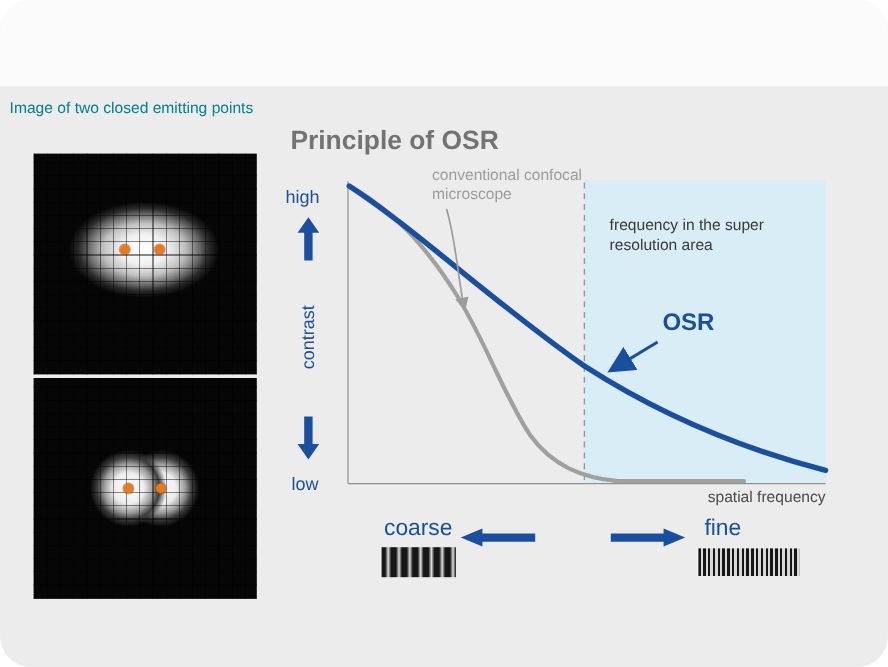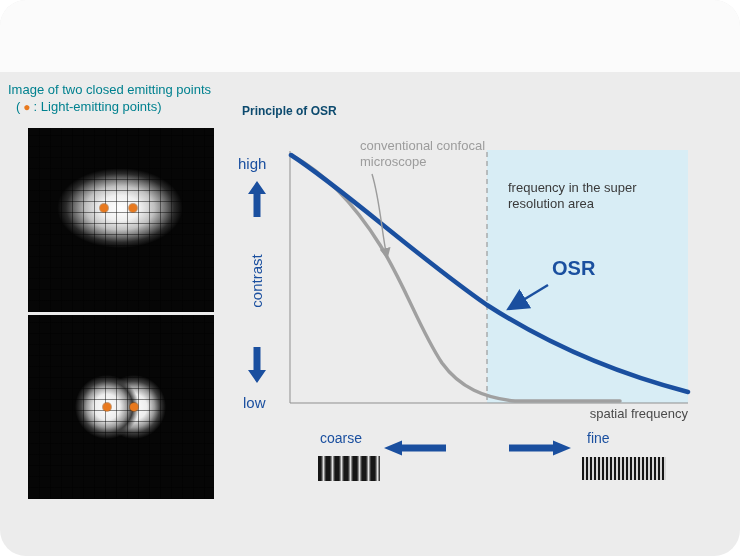--- a/index.html
+++ b/index.html
@@ -29,30 +29,30 @@
       radial-gradient(circle 34px at 106px 92px,#ffffff 0%,#ededed 38%,#9a9a9a 60%,#3d3d3d 76%,rgba(0,0,0,0) 94%);
   }
   .pixel-grid{
     position:absolute;left:0;top:0;width:186px;height:184px;
     background:
       repeating-linear-gradient(0deg,rgba(0,0,0,0.45) 0 1px,transparent 1px 11px),
       repeating-linear-gradient(90deg,rgba(0,0,0,0.45) 0 1px,transparent 1px 11px);
   }
   .odot{position:absolute;width:8px;height:8px;border-radius:50%;background:#e8791e;box-shadow:0 0 0 1px rgba(150,70,0,0.5);}
   
-  .chart-title{position:absolute;left:242px;top:104px;font-size:12px;font-weight:bold;color:#0c4a6e;}
+  .chart-title{position:absolute;left:242px;top:104px;font-size:22px;font-weight:bold;color:#737373;}
   .chart-svg{position:absolute;left:230px;top:95px;}
   svg text{font-family:"Liberation Sans",sans-serif;}
   .t13g{font-size:13px;fill:#9c9c9c;}
   .t13d{font-size:13px;fill:#3a3a3a;}
   .t13x{font-size:13px;fill:#4a4a4a;}
   .t15b{font-size:15px;fill:#1a4f9f;}
   .t20b{font-size:20px;font-weight:bold;fill:#1a4f9f;}
   
-  .blue-label{position:absolute;color:#1a4f9f;font-size:14px;}
+  .blue-label{position:absolute;color:#1a4f9f;font-size:19px;}
   .lbl-coarse{left:320px;top:430px;}
   .lbl-fine{left:587px;top:430px;}
   .arr{position:absolute;}
   .arr-left{left:383px;top:439px;}
   .arr-right{left:508px;top:439px;}
   .grating{position:absolute;}
   .grating-coarse{
     left:318px;top:456px;width:62px;height:25px;
     background:repeating-linear-gradient(90deg,#161616 0px,#161616 3px,#8a8a8a 4.5px,#e2e2e2 5.5px,#8a8a8a 6.5px,#161616 8px,#161616 9px);
   }
@@ -61,21 +61,20 @@
     background:repeating-linear-gradient(90deg,#161616 0px,#161616 2px,#d8d8d8 2px,#d8d8d8 4px);
   }
 </style>
 </head>
 <body>
 
 <div class="stage">
   <div class="top-band"></div>
 
   <div class="caption cap1">Image of two closed emitting points</div>
-  <div class="caption cap2"><span>(</span><span class="dot">●</span><span>: Light-emitting points)</span></div>
 
   <div class="sq sq1">
     <div class="blob1"></div>
     <div class="pixel-grid"></div>
     <div class="odot" style="left:72px;top:76px;"></div>
     <div class="odot" style="left:101px;top:76px;"></div>
   </div>
 
   <div class="sq sq2">
     <div class="blob2"></div>

